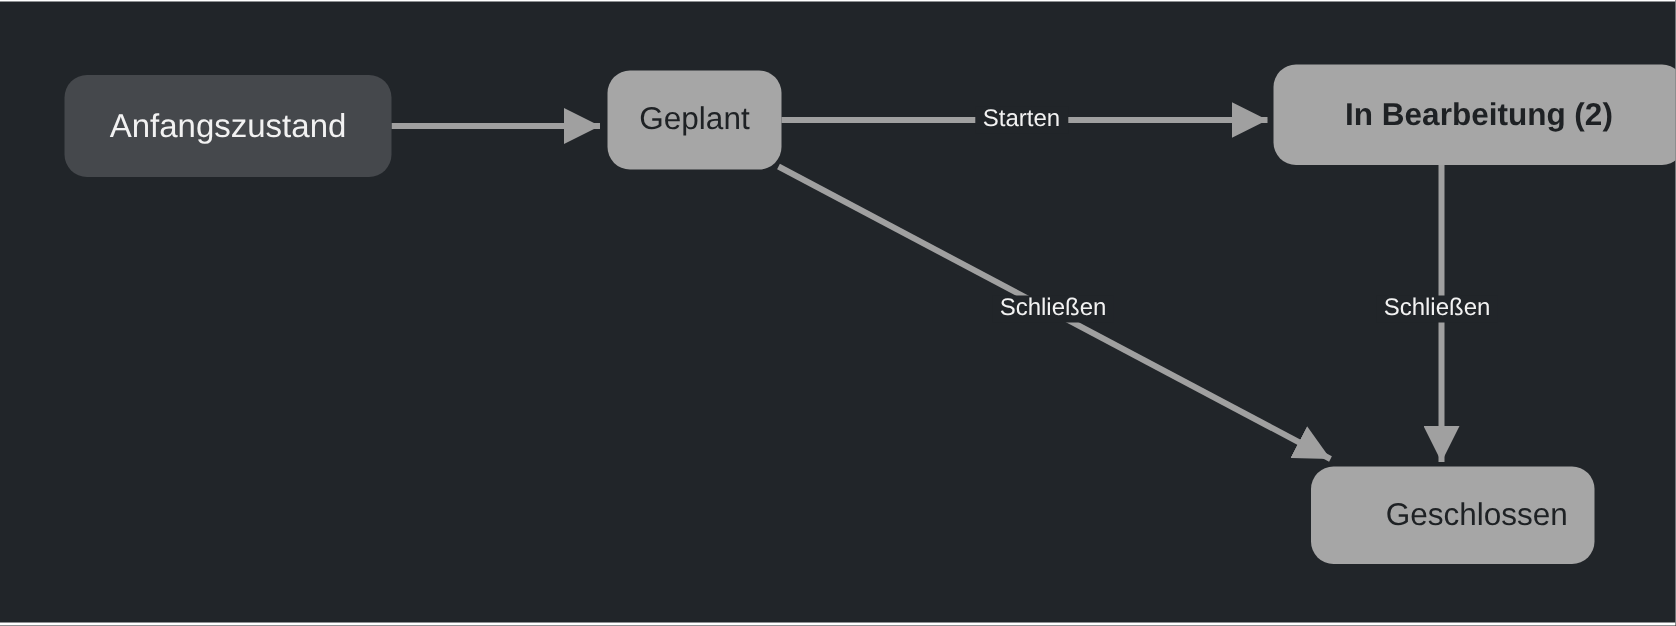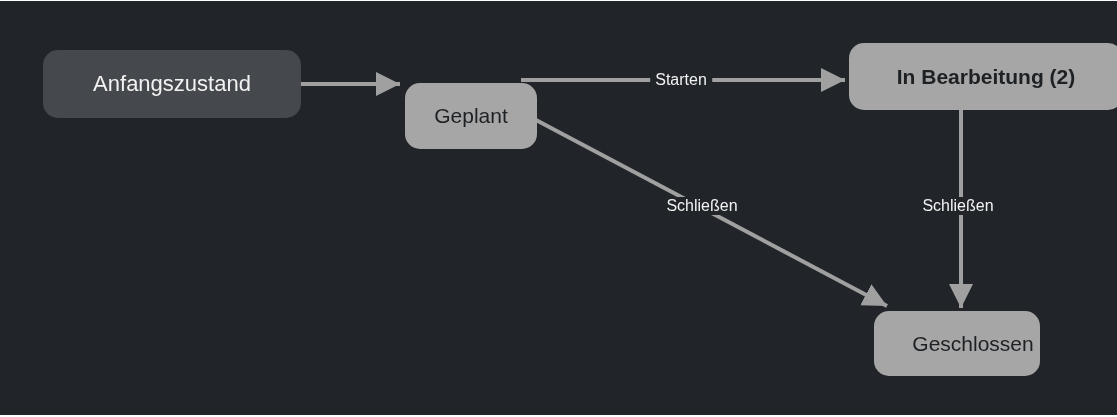--- a/index.html
+++ b/index.html
@@ -51,24 +51,24 @@
     background:var(--node-dark-bg);
     color:var(--node-dark-text);
     font-size:22px;
   }
   .node-light{
     background:var(--node-light-bg);
     color:var(--node-light-text);
     font-size:21px;
   }
   .node-bold{font-weight:bold;}
-  .node-anfangszustand{left:43px;top:49px;width:258px;height:68px;}
-  .node-geplant{left:405px;top:46px;width:132px;height:66px;margin-top:36px;}
+  .node-anfangszustand{left:43px;top:49px;width:218px;height:68px;}
+  .node-geplant{left:405px;top:46px;width:116px;height:66px;}
   .node-in-bearbeitung{left:849px;top:42px;width:274px;height:67px;}
-  .node-geschlossen{left:874px;top:310px;width:166px;height:65px;padding-left:32px;}
+  .node-geschlossen{left:874px;top:310px;width:189px;height:65px;padding-left:32px;}
   .edge-label{
     position:absolute;
     transform:translate(-50%,-50%);
     background:var(--canvas-bg);
     color:var(--edge-label-text);
     font-size:16px;
     padding:0 5px;
     white-space:nowrap;
     text-align:center;
   }

